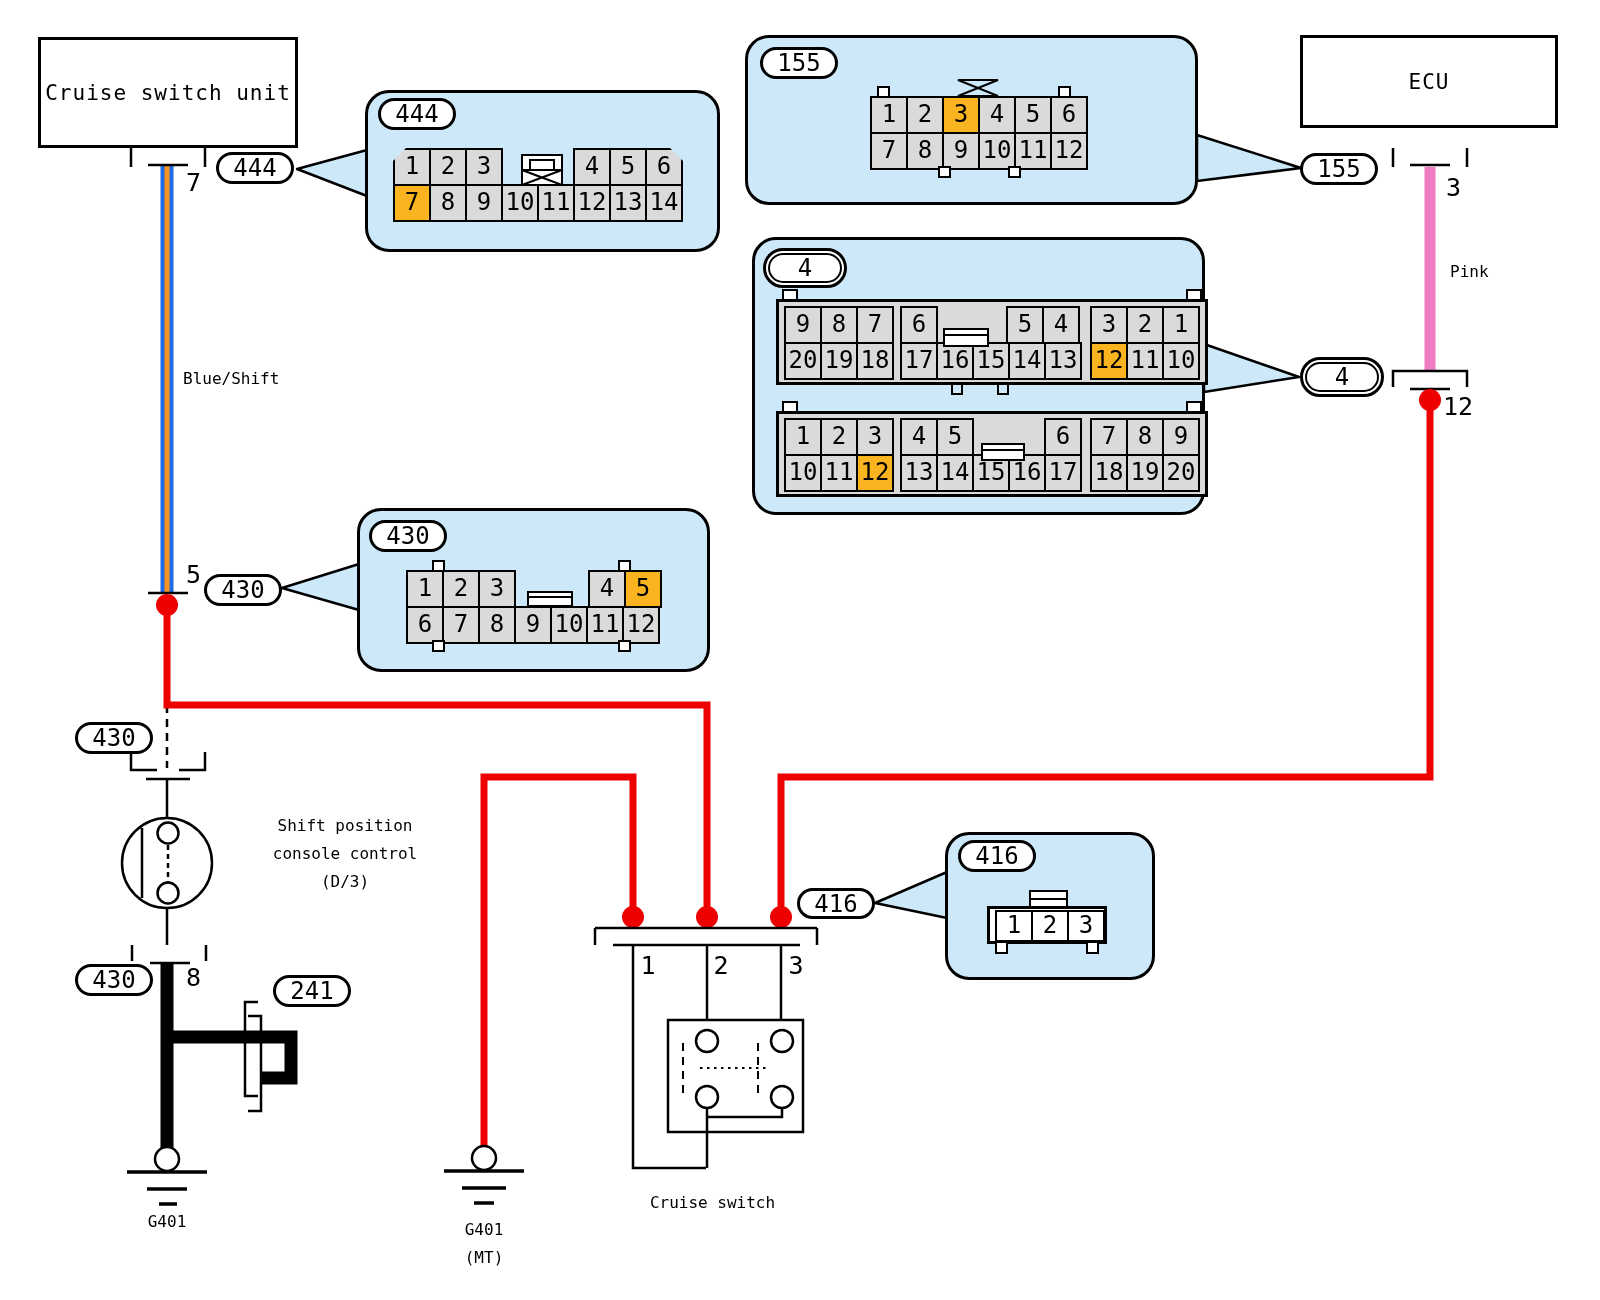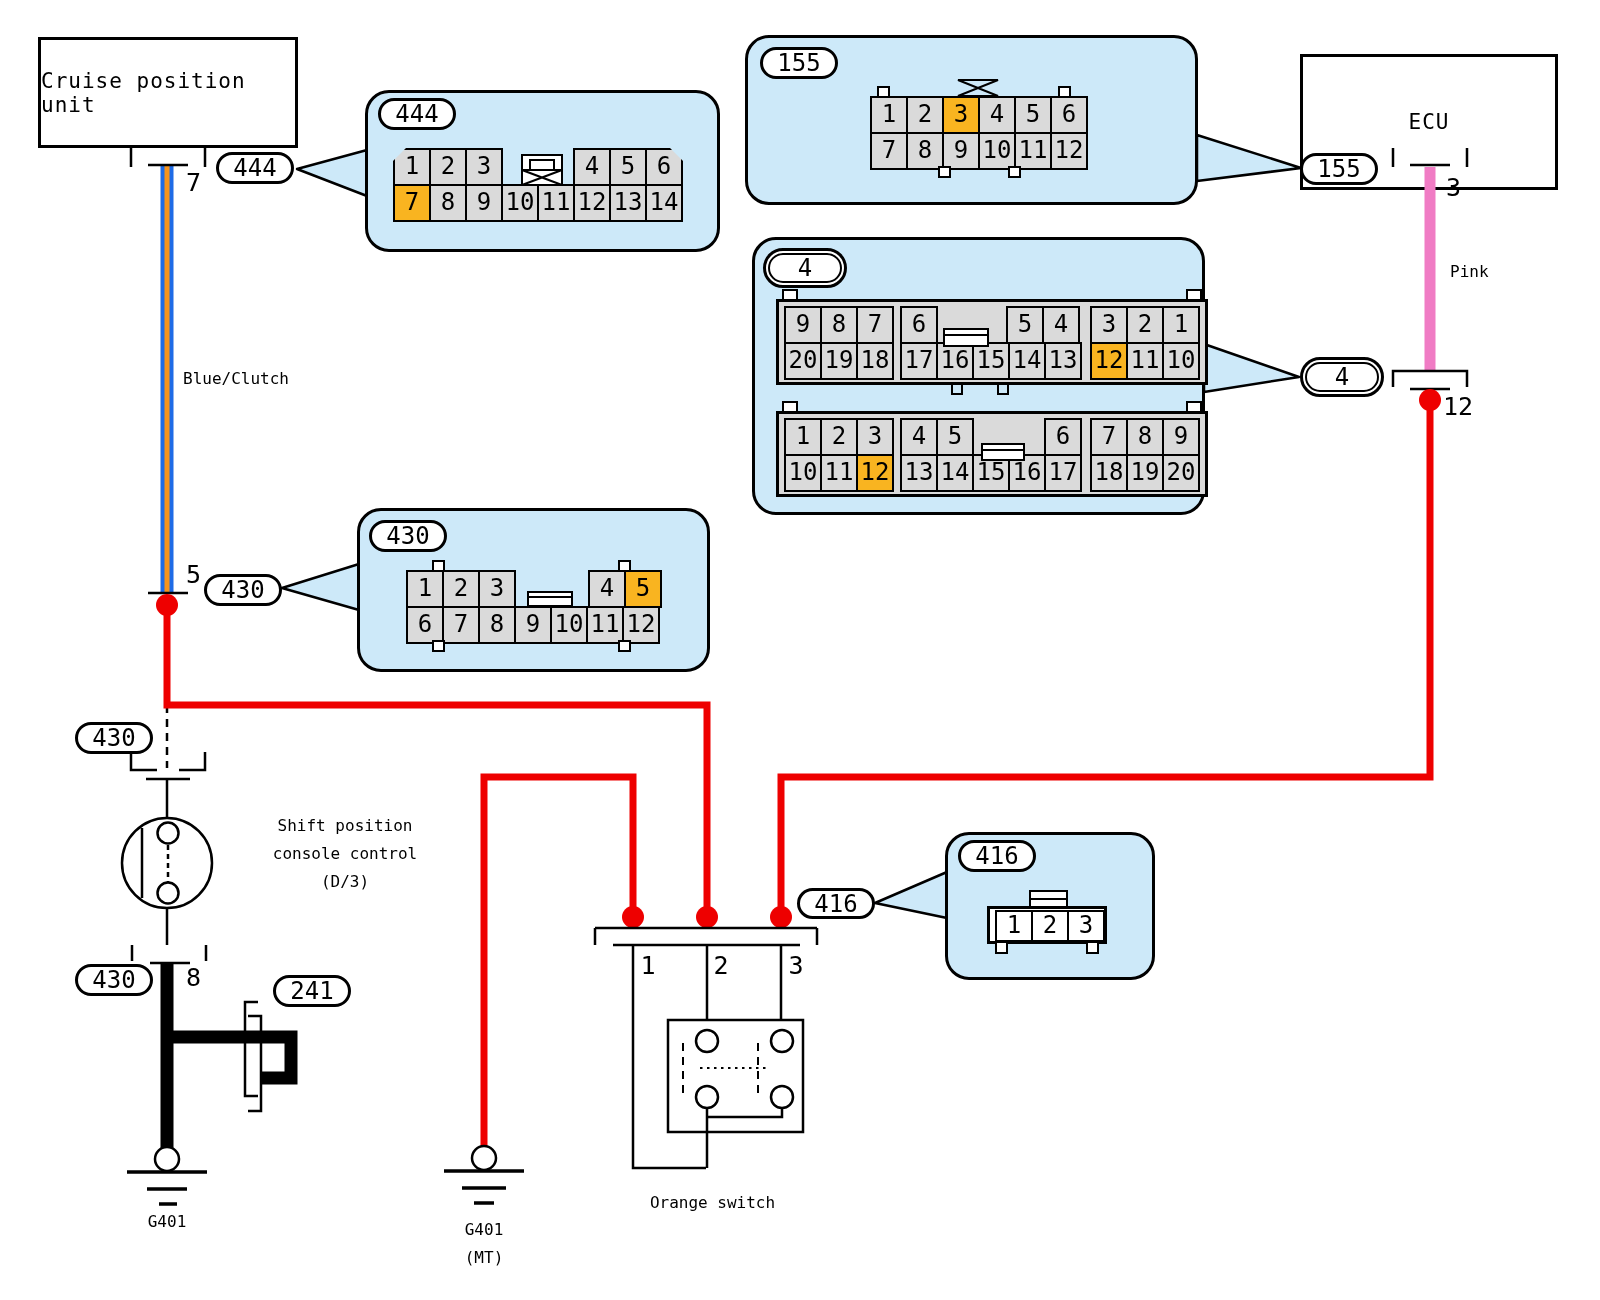--- a/index.html
+++ b/index.html
@@ -50,23 +50,23 @@
 
   <svg id="layer-under" width="1600" height="1300">
     <polygon class="ptr" points="367,150 367,196 297,169"></polygon>
     <polygon class="ptr" points="1197,135 1197,181 1301,168"></polygon>
     <polygon class="ptr" points="1204,344 1204,392 1299,377"></polygon>
     <polygon class="ptr" points="359,564 359,610 282,588"></polygon>
     <polygon class="ptr" points="947,872 947,918 875,903"></polygon>
   </svg>
 
   <div class="box" style="left:38px;top:37px;width:260px;height:111px;">
-      <span>Cruise position unit</span>
-    </div>
-  <div class="box" style="left:1300px;top:35px;width:258px;height:136px;margin-top:19px;">
+      <span>Cruise switch unit</span>
+    </div>
+  <div class="box" style="left:1300px;top:35px;width:258px;height:93px;">
       <span>ECU</span>
     </div>
 
   <div class="bubble" style="left:365px;top:90px;width:355px;height:162px;"></div>
   <div class="bubble" style="left:745px;top:35px;width:453px;height:170px;"></div>
   <div class="bubble" style="left:752px;top:237px;width:453px;height:278px;"></div>
   <div class="bubble" style="left:357px;top:508px;width:353px;height:164px;"></div>
   <div class="bubble" style="left:945px;top:832px;width:210px;height:148px;"></div>
 
   <div class="oval" style="left:378px;top:98px;width:78px;height:32px;">
@@ -117,32 +117,32 @@
     </div>
   <div class="oval2" style="left:1300px;top:357px;width:84px;height:40px;">
       <div class="inner">
         <span>4</span>
       </div>
     </div>
   <div class="oval" style="left:797px;top:888px;width:78px;height:31px;">
       <span>416</span>
     </div>
 
-  <div class="lbl" style="left:183px;top:369px;">Blue/Clutch</div>
+  <div class="lbl" style="left:183px;top:369px;">Blue/Shift</div>
   <div class="lbl" style="left:1450px;top:262px;">Pink</div>
   <div class="pin" style="left:186px;top:168px;">7</div>
   <div class="pin" style="left:186px;top:560px;">5</div>
   <div class="pin" style="left:1446px;top:173px;">3</div>
   <div class="pin" style="left:1443px;top:392px;">12</div>
   <div class="pin" style="left:186px;top:963px;">8</div>
   <div class="pin ctr" style="left:638px;top:951px;width:20px;">1</div>
   <div class="pin ctr" style="left:711px;top:951px;width:20px;">2</div>
   <div class="pin ctr" style="left:786px;top:951px;width:20px;">3</div>
   <div class="lbl ctr" style="left:224px;top:812px;width:176px;line-height:28px;margin-left:33px;"><span>Shift position</span><br><span>console control</span><br><span>(D/3)</span></div>
-  <div class="lbl ctr" style="left:630px;top:1193px;width:165px;">Orange switch</div>
+  <div class="lbl ctr" style="left:630px;top:1193px;width:165px;">Cruise switch</div>
   <div class="lbl ctr" style="left:137px;top:1212px;width:60px;">G401</div>
   <div class="lbl ctr" style="left:452px;top:1216px;width:64px;line-height:28px;"><span>G401</span><br><span>(MT)</span></div>
 
   <div class="cell ch-tl" style="left: 393px; top: 148px;">1</div>
     <div class="cell" style="left: 429px; top: 148px;">2</div>
     <div class="cell" style="left: 465px; top: 148px;">3</div>
     <div class="cell" style="left: 573px; top: 148px;">4</div>
     <div class="cell" style="left: 609px; top: 148px;">5</div>
     <div class="cell ch-tr" style="left: 645px; top: 148px;">6</div>
     <div class="cell hl" style="left: 393px; top: 184px;">7</div>

